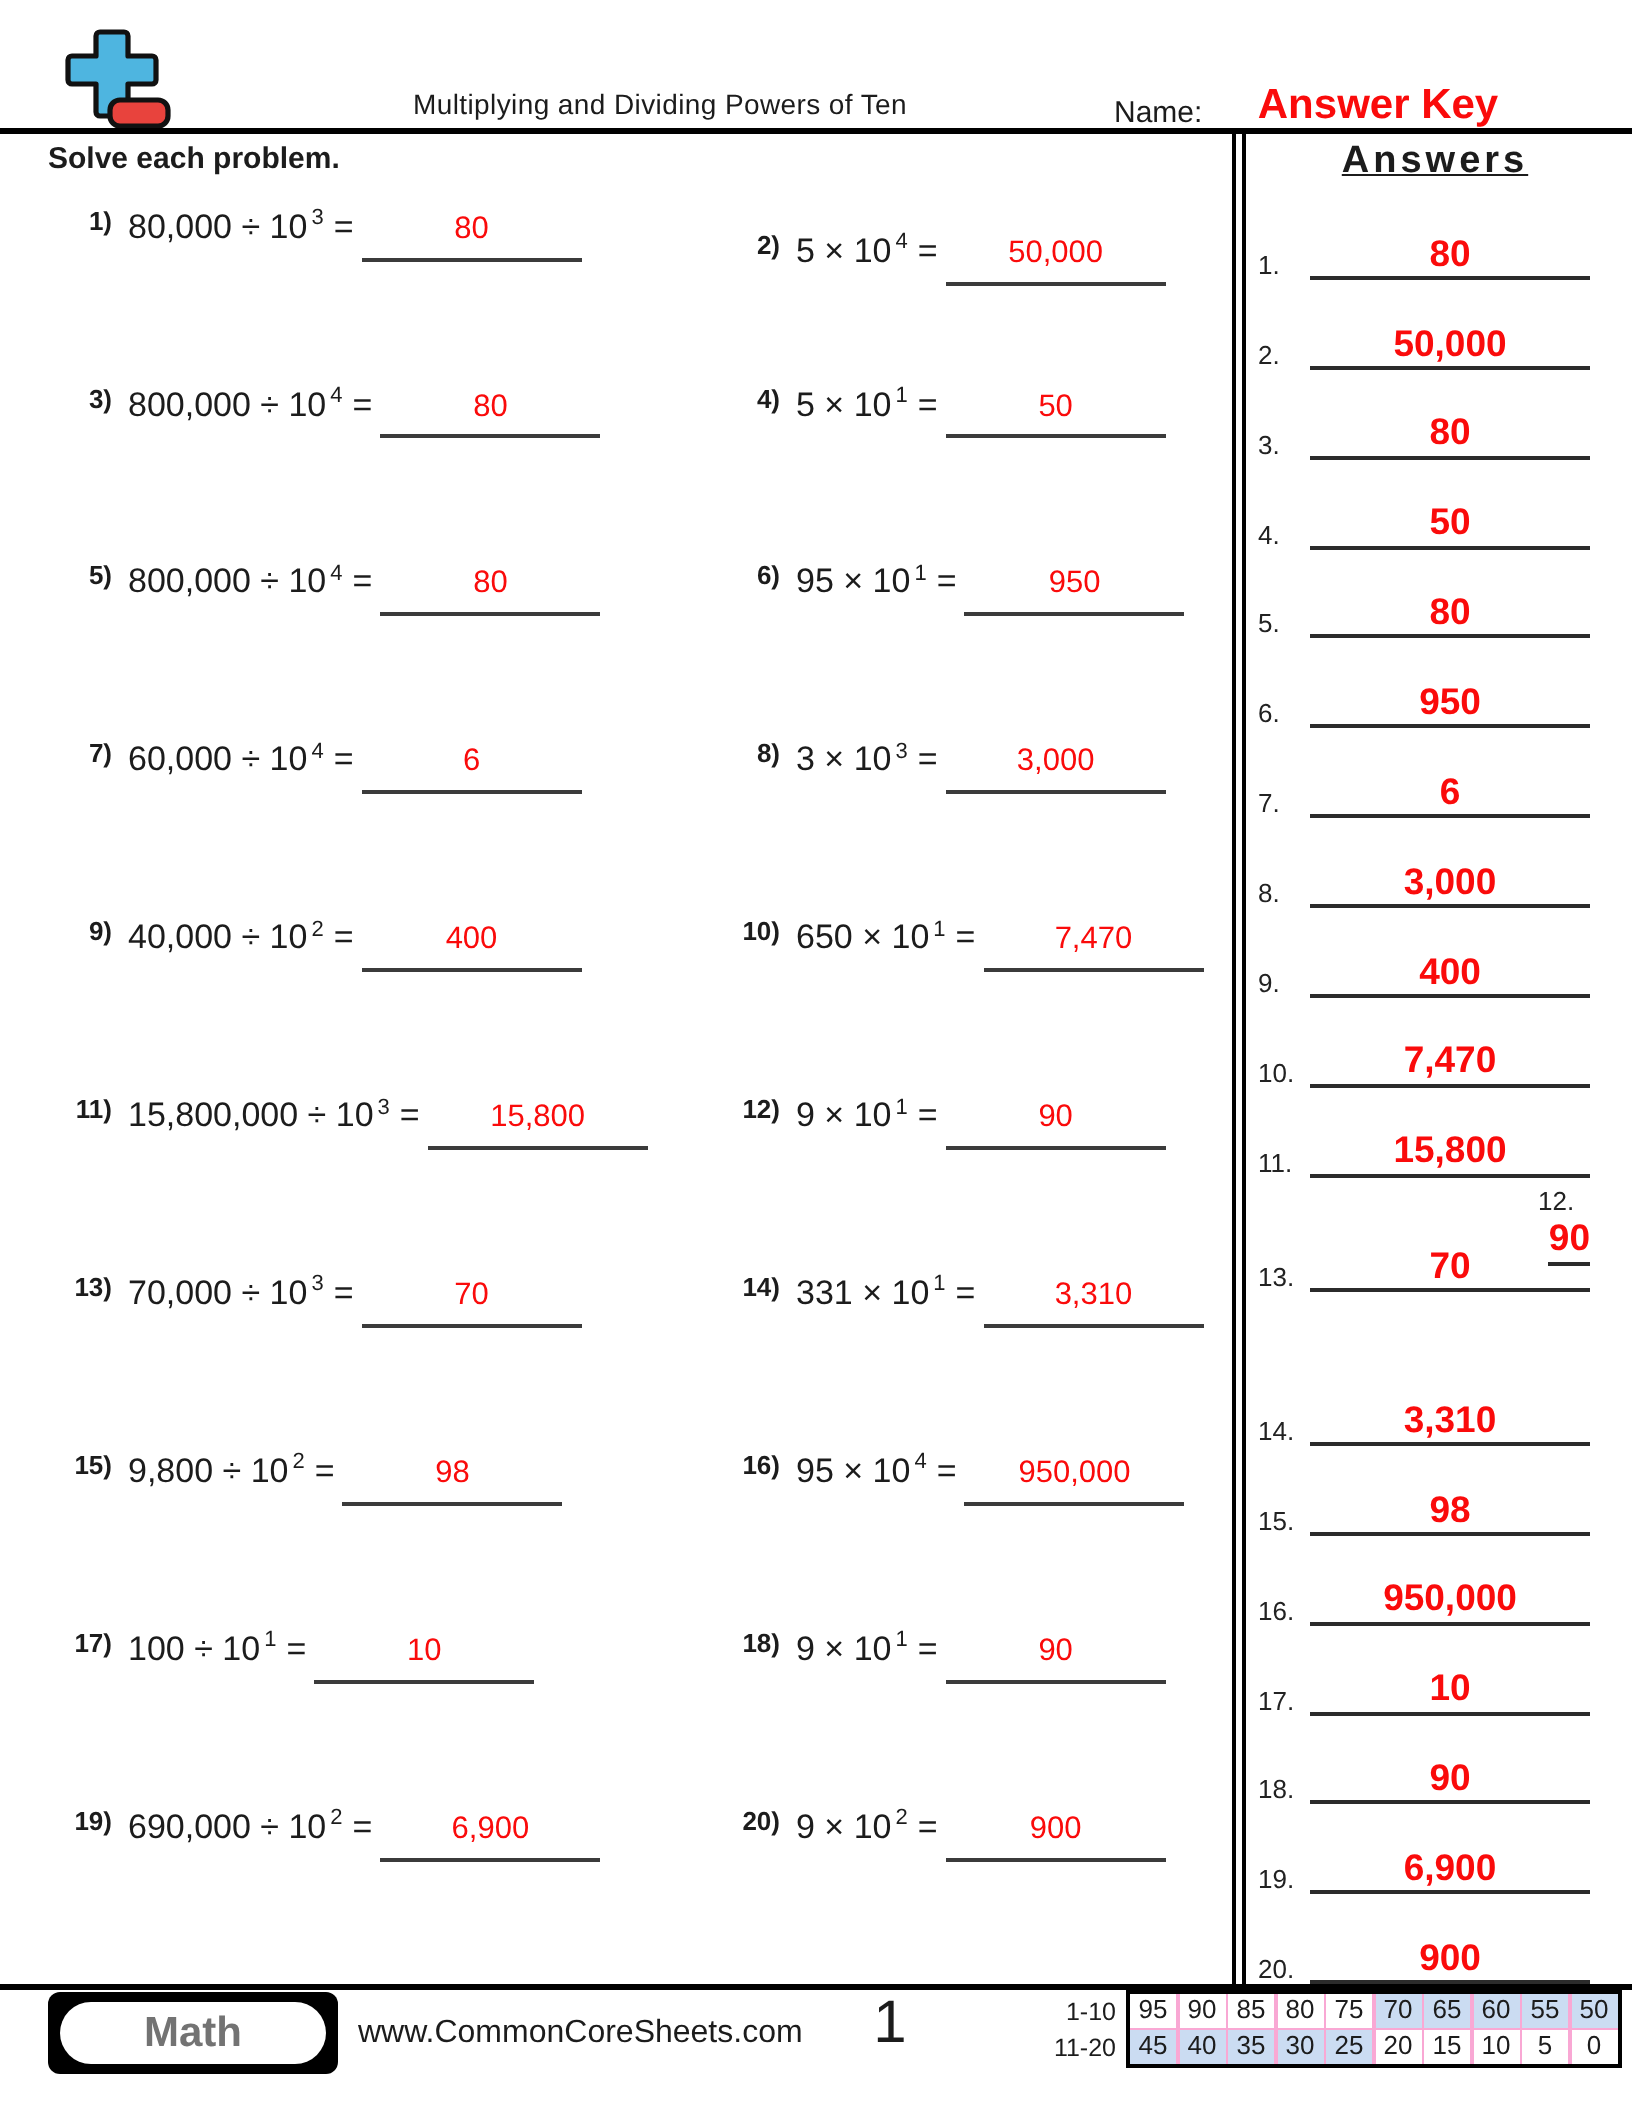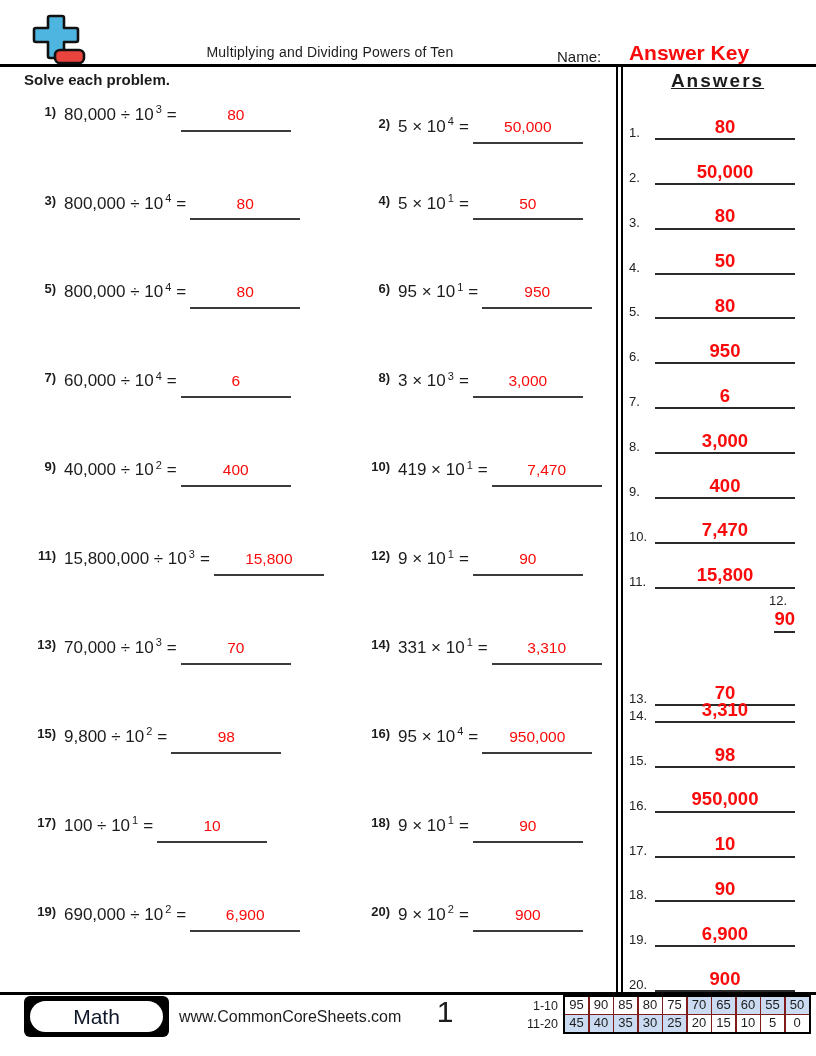--- a/index.html
+++ b/index.html
@@ -35,27 +35,27 @@
                  font-size:19px;font-weight:bold;letter-spacing:2px;text-decoration:underline;}
   .arow{position:absolute;left:629px;width:166px;height:40px;display:flex;align-items:flex-end;}
   .anum{flex:none;width:26px;font-size:13px;color:#222;}
   .aline{flex:1;text-align:center;border-bottom:2px solid #2b2b2b;
          font-weight:bold;font-size:18.5px;color:var(--red,#f00);padding-bottom:1px;line-height:1.15;}
 
   
   .bottom-rule{position:absolute;left:0;top:992px;width:816px;height:3px;background:#000;}
   .badge{position:absolute;left:24px;top:996px;width:145px;height:41px;background:#000;border-radius:6px;}
   .badge-pill{position:absolute;left:6px;top:5px;right:6px;bottom:5px;background:#fff;border-radius:16px;
-              display:flex;align-items:center;justify-content:center;font-size:21px;font-weight:normal;color:#0f172a;}
+              display:flex;align-items:center;justify-content:center;font-size:21px;font-weight:bold;color:#737373;}
   .website{position:absolute;left:179px;top:1008px;font-size:16px;}
   .pagenum{position:absolute;left:420px;top:995px;width:50px;text-align:center;font-size:30px;font-weight:500;}
   .score-label{position:absolute;left:496px;width:62px;text-align:right;font-size:12.5px;line-height:18px;}
   .score-table{position:absolute;left:563px;top:995px;display:grid;
                grid-template-columns:repeat(10,23px);grid-auto-rows:16.8px;gap:1.5px;
-               background:#7f1d1d;border:2px solid #000;}
+               background:#f9a8d4;border:2px solid #000;}
   .score-cell{background:#fff;text-align:center;font-size:13px;line-height:16.8px;}
   .score-cell.hl{background:var(--hl,#cbdcf2);}
 </style>
 </head>
 <body>
 
 <div class="page" id="page" style="--red: #fa0b0b; --hl: #cbdcf2; --icon-blue: #4eb5e0; --icon-red: #e8433d;">
 
   <svg class="logo" viewBox="0 0 62 54">
     <path d="M24,4 h12 a2,2 0 0 1 2,2 v10 h12 a2,2 0 0 1 2,2 v10 a2,2 0 0 1 -2,2 h-12 v14 a2,2 0 0 1 -2,2 h-12 a2,2 0 0 1 -2,-2 v-14 h-12 a2,2 0 0 1 -2,-2 v-10 a2,2 0 0 1 2,-2 h12 v-10 a2,2 0 0 1 2,-2 z" fill="var(--icon-blue,#4eb5e0)" stroke="#111" stroke-width="2.6" stroke-linejoin="round"></path>
@@ -72,21 +72,21 @@
   <div id="problems-area">
       <div class="pitem col-left" style="top: 102px;"><span class="pnum">1)</span><span class="pexpr"><span class="ptext">80,000 ÷ 10</span><sup class="pexp">3</sup><span class="peq">=</span><span class="ansline"><span class="ansred">80</span></span></span></div>
       <div class="pitem col-right" style="top: 114px;"><span class="pnum">2)</span><span class="pexpr"><span class="ptext">5 × 10</span><sup class="pexp">4</sup><span class="peq">=</span><span class="ansline"><span class="ansred">50,000</span></span></span></div>
       <div class="pitem col-left" style="top: 190.9px;"><span class="pnum">3)</span><span class="pexpr"><span class="ptext">800,000 ÷ 10</span><sup class="pexp">4</sup><span class="peq">=</span><span class="ansline"><span class="ansred">80</span></span></span></div>
       <div class="pitem col-right" style="top: 190.9px;"><span class="pnum">4)</span><span class="pexpr"><span class="ptext">5 × 10</span><sup class="pexp">1</sup><span class="peq">=</span><span class="ansline"><span class="ansred">50</span></span></span></div>
       <div class="pitem col-left" style="top: 279.8px;"><span class="pnum">5)</span><span class="pexpr"><span class="ptext">800,000 ÷ 10</span><sup class="pexp">4</sup><span class="peq">=</span><span class="ansline"><span class="ansred">80</span></span></span></div>
       <div class="pitem col-right" style="top: 279.8px;"><span class="pnum">6)</span><span class="pexpr"><span class="ptext">95 × 10</span><sup class="pexp">1</sup><span class="peq">=</span><span class="ansline"><span class="ansred">950</span></span></span></div>
       <div class="pitem col-left" style="top: 368.7px;"><span class="pnum">7)</span><span class="pexpr"><span class="ptext">60,000 ÷ 10</span><sup class="pexp">4</sup><span class="peq">=</span><span class="ansline"><span class="ansred">6</span></span></span></div>
       <div class="pitem col-right" style="top: 368.7px;"><span class="pnum">8)</span><span class="pexpr"><span class="ptext">3 × 10</span><sup class="pexp">3</sup><span class="peq">=</span><span class="ansline"><span class="ansred">3,000</span></span></span></div>
       <div class="pitem col-left" style="top: 457.6px;"><span class="pnum">9)</span><span class="pexpr"><span class="ptext">40,000 ÷ 10</span><sup class="pexp">2</sup><span class="peq">=</span><span class="ansline"><span class="ansred">400</span></span></span></div>
-      <div class="pitem col-right" style="top: 457.6px;"><span class="pnum">10)</span><span class="pexpr"><span class="ptext">419 × 10</span><sup class="pexp">1</sup><span class="peq">=</span><span class="ansline"><span class="ansred">7,470</span></span></span></div>
+      <div class="pitem col-right" style="top: 457.6px;"><span class="pnum">10)</span><span class="pexpr"><span class="ptext">650 × 10</span><sup class="pexp">1</sup><span class="peq">=</span><span class="ansline"><span class="ansred">7,470</span></span></span></div>
       <div class="pitem col-left" style="top: 546.5px;"><span class="pnum">11)</span><span class="pexpr"><span class="ptext">15,800,000 ÷ 10</span><sup class="pexp">3</sup><span class="peq">=</span><span class="ansline"><span class="ansred">15,800</span></span></span></div>
       <div class="pitem col-right" style="top: 546.5px;"><span class="pnum">12)</span><span class="pexpr"><span class="ptext">9 × 10</span><sup class="pexp">1</sup><span class="peq">=</span><span class="ansline"><span class="ansred">90</span></span></span></div>
       <div class="pitem col-left" style="top: 635.4px;"><span class="pnum">13)</span><span class="pexpr"><span class="ptext">70,000 ÷ 10</span><sup class="pexp">3</sup><span class="peq">=</span><span class="ansline"><span class="ansred">70</span></span></span></div>
       <div class="pitem col-right" style="top: 635.4px;"><span class="pnum">14)</span><span class="pexpr"><span class="ptext">331 × 10</span><sup class="pexp">1</sup><span class="peq">=</span><span class="ansline"><span class="ansred">3,310</span></span></span></div>
       <div class="pitem col-left" style="top: 724.3px;"><span class="pnum">15)</span><span class="pexpr"><span class="ptext">9,800 ÷ 10</span><sup class="pexp">2</sup><span class="peq">=</span><span class="ansline"><span class="ansred">98</span></span></span></div>
       <div class="pitem col-right" style="top: 724.3px;"><span class="pnum">16)</span><span class="pexpr"><span class="ptext">95 × 10</span><sup class="pexp">4</sup><span class="peq">=</span><span class="ansline"><span class="ansred">950,000</span></span></span></div>
       <div class="pitem col-left" style="top: 813.2px;"><span class="pnum">17)</span><span class="pexpr"><span class="ptext">100 ÷ 10</span><sup class="pexp">1</sup><span class="peq">=</span><span class="ansline"><span class="ansred">10</span></span></span></div>
       <div class="pitem col-right" style="top: 813.2px;"><span class="pnum">18)</span><span class="pexpr"><span class="ptext">9 × 10</span><sup class="pexp">1</sup><span class="peq">=</span><span class="ansline"><span class="ansred">90</span></span></span></div>
       <div class="pitem col-left" style="top: 902.1px;"><span class="pnum">19)</span><span class="pexpr"><span class="ptext">690,000 ÷ 10</span><sup class="pexp">2</sup><span class="peq">=</span><span class="ansline"><span class="ansred">6,900</span></span></span></div>
       <div class="pitem col-right" style="top: 902.1px;"><span class="pnum">20)</span><span class="pexpr"><span class="ptext">9 × 10</span><sup class="pexp">2</sup><span class="peq">=</span><span class="ansline"><span class="ansred">900</span></span></span></div>
@@ -135,21 +135,21 @@
         <span class="aline">7,470</span>
       </div>
       <div class="arow" style="top: 548.5px;">
         <span class="anum">11.</span>
         <span class="aline">15,800</span>
       </div>
       <div class="arow" style="top: 593.35px; flex-direction: column;">
         <span class="anum">12.</span>
         <span class="aline">90</span>
       </div>
-      <div class="arow" style="top: 666px;">
+      <div class="arow" style="top: 606px;">
         <span class="anum">13.</span>
         <span class="aline">70</span>
       </div>
       <div class="arow" style="top: 683.05px;">
         <span class="anum">14.</span>
         <span class="aline">3,310</span>
       </div>
       <div class="arow" style="top: 727.9px;">
         <span class="anum">15.</span>
         <span class="aline">98</span>

